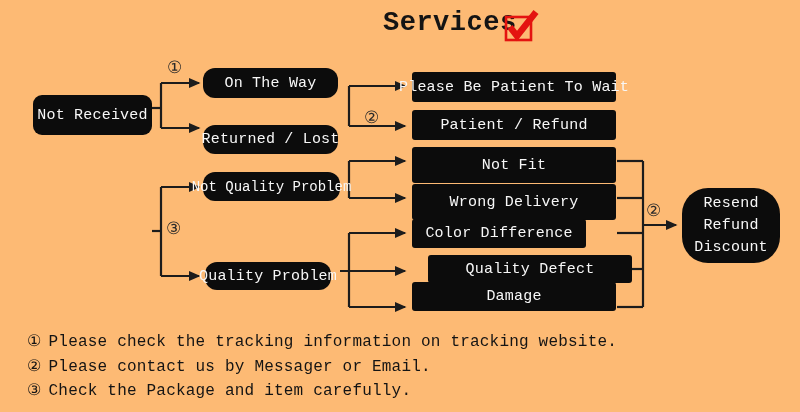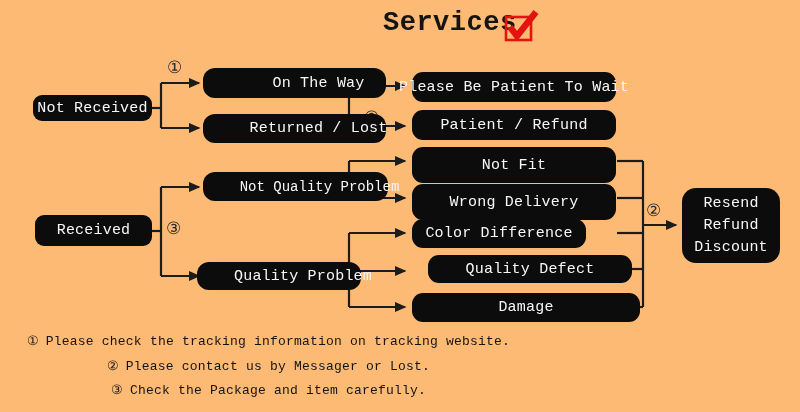--- a/index.html
+++ b/index.html
@@ -11,34 +11,34 @@
     position:absolute;left:383px;top:8px;font-size:27px;font-weight:bold;
     color:#141414;letter-spacing:0.5px;white-space:nowrap;
   }
   #title-check{position:absolute;left:504px;top:9px;}
   .box{
     position:absolute;background:#0c0c0c;color:#f7f7f7;
     display:flex;align-items:center;justify-content:center;
     font-size:15px;white-space:nowrap;letter-spacing:0.2px;
   }
   .r-sm{border-radius:9px;}
-  .r-md{border-radius:12px;padding-left:48px;}
-  .r-lg{border-radius:11px;}
+  .r-md{border-radius:12px;}
+  .r-lg{border-radius:3px;}
   .multi{
-    white-space:pre-line;text-align:center;line-height:22px;border-radius:14px;
+    white-space:pre-line;text-align:center;line-height:22px;border-radius:26px;
   }
   .tight{font-size:14px;letter-spacing:0;text-align:right;}
   .circ{
     position:absolute;font-size:17px;color:#2a2a2a;line-height:1;
   }
   #flow{position:absolute;left:0;top:0;}
   #flow line{stroke:#1c1c1c;stroke-width:2.2;}
   #notes{
-    position:absolute;left:27px;top:330px;font-size:13px;color:#141414;
-    line-height:24.5px;letter-spacing:0.2px;text-align:center;
+    position:absolute;left:27px;top:330px;font-size:16px;color:#141414;
+    line-height:24.5px;letter-spacing:0.2px;
   }
   .note-num{margin-right:7px;}
 </style>
 </head>
 <body>
 
 <div id="canvas">
 
   <div id="title">Services</div>
   <svg id="title-check" width="38" height="33" viewBox="0 0 38 33">
@@ -83,45 +83,44 @@
     <line x1="617" y1="307" x2="643" y2="307"></line>
     <line x1="643" y1="161" x2="643" y2="307"></line>
     <line x1="643" y1="225" x2="676" y2="225" marker-end="url(#ah)"></line>
   </svg>
 
   <div class="circ" style="left:167px;top:60px">①</div>
   <div class="circ" style="left:364px;top:110px">②</div>
   <div class="circ" style="left:166px;top:221px">③</div>
   <div class="circ" style="left:646px;top:203px">②</div>
 
-  <div class="box r-sm" style="left:33px;top:95px;width:119px;height:26px">Not Received</div>
-  <div class="box r-sm" style="left:35px;top:215px;width:117px;height:31px">Received</div>
+  <div class="box r-sm" style="left:33px;top:95px;width:119px;height:40px">Not Received</div>
 
   <div class="box r-md" style="left:203px;top:68px;width:135px;height:30px">On The Way</div>
-  <div class="box r-md" style="left:203px;top:114px;width:135px;height:29px">Returned / Lost</div>
+  <div class="box r-md" style="left:203px;top:125px;width:135px;height:29px">Returned / Lost</div>
   <div class="box r-md tight" style="left:203px;top:172px;width:137px;height:29px">Not Quality Problem</div>
-  <div class="box r-md" style="left:197px;top:262px;width:116px;height:28px">Quality Problem</div>
+  <div class="box r-md" style="left:205px;top:262px;width:126px;height:28px">Quality Problem</div>
 
   <div class="box r-lg" style="left:412px;top:72px;width:204px;height:30px">Please Be Patient To Wait</div>
   <div class="box r-lg" style="left:412px;top:110px;width:204px;height:30px">Patient / Refund</div>
   <div class="box r-lg" style="left:412px;top:147px;width:204px;height:36px">Not Fit</div>
   <div class="box r-lg" style="left:412px;top:184px;width:204px;height:36px">Wrong Delivery</div>
   <div class="box r-lg" style="left:412px;top:219px;width:174px;height:29px">Color Difference</div>
   <div class="box r-lg" style="left:428px;top:255px;width:204px;height:28px">Quality Defect</div>
-  <div class="box r-lg" style="left:412px;top:293px;width:228px;height:29px">Damage</div>
+  <div class="box r-lg" style="left:412px;top:282px;width:204px;height:29px">Damage</div>
 
   <div class="box multi" style="left:682px;top:188px;width:98px;height:75px">Resend
 Refund
 Discount</div>
 
   <div id="notes">
     <div class="note">
       <span class="note-num">①</span><span>Please check the tracking information on tracking website.</span>
     </div>
     <div class="note">
-      <span class="note-num">②</span><span>Please contact us by Messager or Lost.</span>
+      <span class="note-num">②</span><span>Please contact us by Messager or Email.</span>
     </div>
     <div class="note">
       <span class="note-num">③</span><span>Check the Package and item carefully.</span>
     </div>
   </div>
 
 </div>
 
 </body></html>

